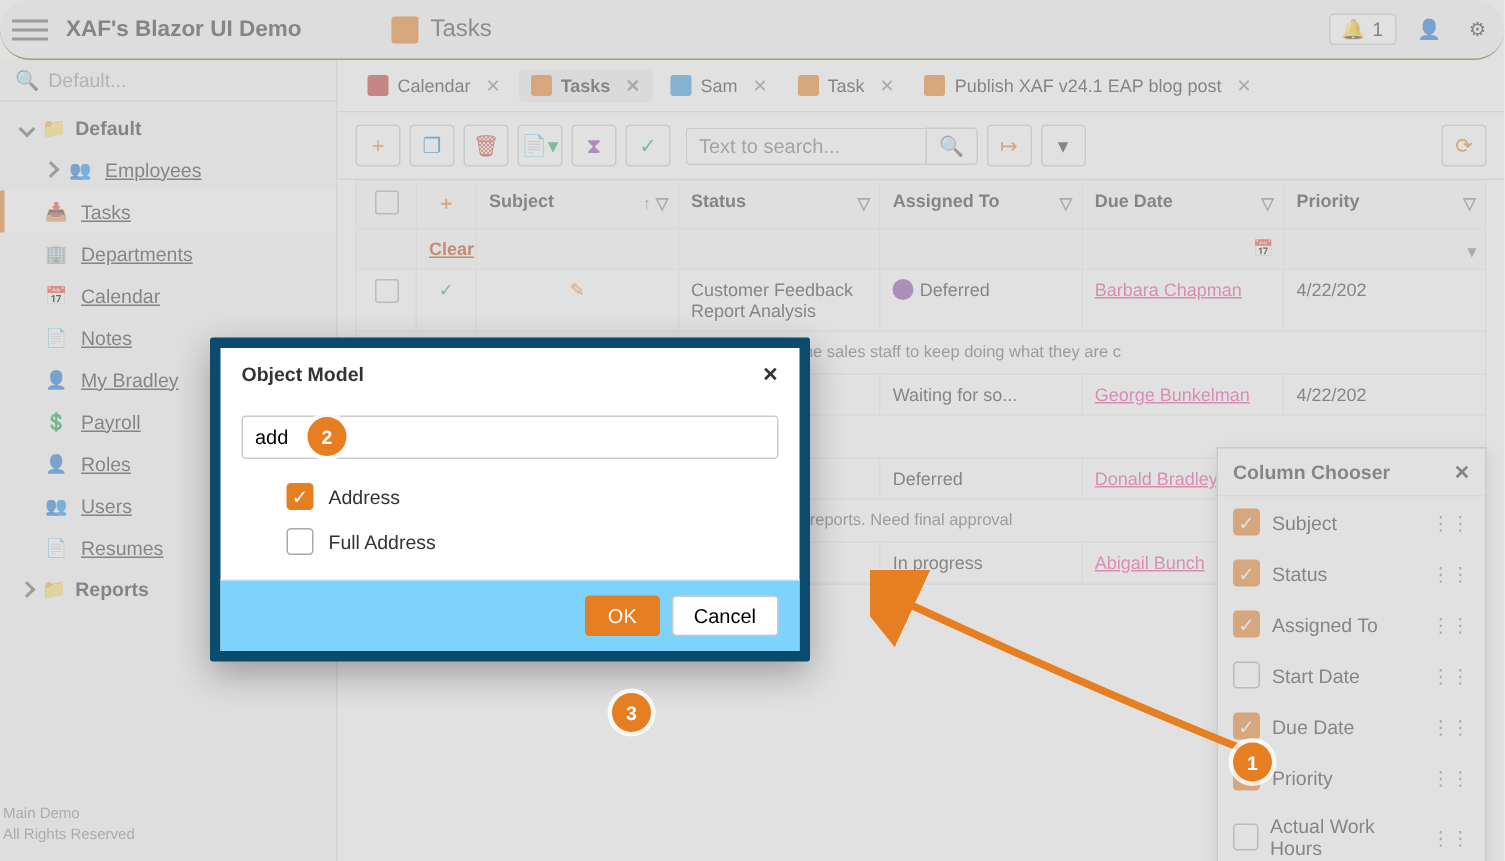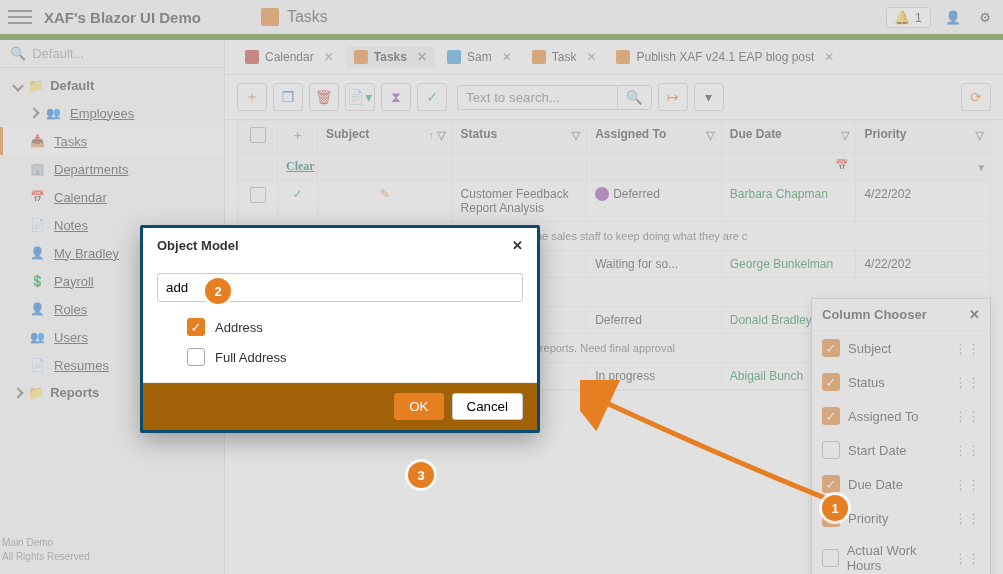--- a/index.html
+++ b/index.html
@@ -1,17 +1,17 @@
 <!DOCTYPE html>
 <html><head>
 <meta charset="utf-8">
 <style>
 * { box-sizing: border-box; margin: 0; padding: 0; }
 body { font-family: -apple-system, BlinkMacSystemFont, "Segoe UI", Arial, sans-serif; font-size: 13px; color: #333; background: #fff; width: 1003px; height: 574px; overflow: hidden; position: relative; }
-.topbar { height: 40px; background: #f5f5f5; display: flex; align-items: center; padding: 0 8px; border-bottom: 6px solid #4d7c0f; }
+.topbar { height: 40px; background: #f5f5f5; display: flex; align-items: center; padding: 0 8px; border-bottom: 1px solid #4d7c0f; border-radius: 20px; }
 .hamburger { width: 24px; height: 24px; display: flex; flex-direction: column; justify-content: center; gap: 4px; cursor: pointer; margin-right: 12px; }
 .hamburger span { height: 2px; background: #666; }
 .app-title { font-weight: 700; font-size: 15px; color: #333; }
 .topbar-center { margin-left: 60px; display: flex; align-items: center; gap: 8px; }
 .topbar-center .icon-box { width: 18px; height: 18px; background: #e67e22; border-radius: 2px; position: relative; }
 .topbar-center .page-title { font-size: 16px; color: #444; }
 .topbar-right { margin-left: auto; display: flex; align-items: center; gap: 12px; }
 .bell-badge { display: flex; align-items: center; gap: 4px; border: 1px solid #ccc; padding: 2px 8px; border-radius: 3px; background: #fff; }
 .gear-icon, .user-icon { width: 20px; height: 20px; display: inline-flex; align-items: center; justify-content: center; }
 
@@ -47,56 +47,56 @@
 .search-box { display: flex; margin-left: 4px; }
 .search-box input { border: 1px solid #ccc; padding: 4px 8px; width: 160px; border-radius: 3px 0 0 3px; border-right: none; }
 .search-box .sbtn { border: 1px solid #ccc; background: #fff; padding: 0 8px; border-radius: 0 3px 3px 0; color: #e67e22; cursor: pointer; }
 .refresh-btn { margin-left: auto; }
 
 .grid-wrap { flex: 1; overflow: hidden; position: relative; padding: 0 12px; }
 .grid { width: 100%; border: 1px solid #ddd; border-collapse: collapse; table-layout: fixed; }
 .grid th, .grid td { border: 1px solid #eee; padding: 6px 8px; font-size: 12px; vertical-align: top; text-align: left; position: relative; }
 .grid th { background: #fafafa; font-weight: 600; }
 .grid th .filter-icon { position: absolute; right: 6px; top: 8px; color: #888; font-size: 11px; }
-.grid td.link { color: #15803d; cursor: pointer; }
+.grid td.link { color: #ec4899; text-decoration: underline; cursor: pointer; }
 .grid .sel-col { width: 40px; text-align: center; }
 .grid .action-col { width: 40px; text-align: center; }
 .grid .edit-col { width: 40px; text-align: center; }
 .checkbox { width: 16px; height: 16px; border: 1px solid #aaa; display: inline-block; border-radius: 2px; }
 .pencil { color: #e67e22; }
 .check-green { color: #27ae60; }
 .status-cell { display: flex; align-items: center; gap: 4px; }
 .status-dot { width: 14px; height: 14px; border-radius: 50%; background: #8e44ad; display: inline-block; }
 .cal-icon-sm { position: absolute; right: 6px; top: 6px; color: #888; font-size: 11px; }
 .desc-row td { color: #666; font-size: 11px; padding: 8px 12px; }
-.clear-link { text-decoration: underline; color: #0f766e; font-family: Liberation Serif, serif; }
+.clear-link { text-decoration: underline; color: #c2410c; }
 
 .pager { display: flex; align-items: center; gap: 4px; padding: 8px 12px; border-top: 1px solid #eee; }
 .pbtn { width: 28px; height: 26px; border: 1px solid #ccc; background: #fff; border-radius: 3px; display: flex; align-items: center; justify-content: center; cursor: pointer; font-size: 12px; }
 .pbtn.active { background: #e67e22; color: #fff; border-color: #e67e22; }
 .page-size { margin-left: auto; display: flex; align-items: center; gap: 6px; }
 .page-size select { padding: 3px 6px; border: 1px solid #ccc; border-radius: 3px; }
 
 
 .column-chooser { position: absolute; top: 178px; right: 12px; width: 180px; background: #fff; border: 1px solid #ccc; box-shadow: 0 4px 12px rgba(0,0,0,0.2); z-index: 50; }
 .cc-header { display: flex; justify-content: space-between; align-items: center; padding: 8px 10px; font-weight: 600; border-bottom: 1px solid #eee; }
 .cc-item { display: flex; align-items: center; padding: 8px 10px; gap: 8px; }
 .cc-item .drag { margin-left: auto; color: #888; }
 .cc-check { width: 18px; height: 18px; border-radius: 3px; display: inline-flex; align-items: center; justify-content: center; }
 .cc-check.on { background: #e67e22; color: #fff; }
 .cc-check.off { border: 1px solid #aaa; }
 
 
 .modal-backdrop { position: absolute; inset: 0; background: rgba(200,200,200,0.55); z-index: 100; }
-.dialog { position: absolute; top: 225px; left: 140px; width: 400px; background: #fff; border: 3px solid #0c4a6e; box-shadow: 0 8px 24px rgba(0,0,0,0.3); z-index: 110; border-radius: 2px; }
+.dialog { position: absolute; top: 225px; left: 140px; width: 400px; background: #fff; border: 7px solid #0c4a6e; box-shadow: 0 8px 24px rgba(0,0,0,0.3); z-index: 110; border-radius: 2px; }
 .dialog-header { display: flex; justify-content: space-between; align-items: center; padding: 10px 14px; font-weight: 700; }
 .dialog-body { padding: 10px 14px; }
 .dialog-body input { width: 100%; padding: 6px 8px; border: 1px solid #ccc; border-radius: 3px; margin-bottom: 10px; }
 .dialog-item { display: flex; align-items: center; gap: 10px; padding: 6px 0 6px 30px; }
-.dialog-footer { display: flex; justify-content: flex-end; gap: 8px; padding: 10px 14px; background: #a16207; border-top: 1px solid #eee; }
+.dialog-footer { display: flex; justify-content: flex-end; gap: 8px; padding: 10px 14px; background: #7dd3fc; border-top: 1px solid #eee; }
 .btn { padding: 5px 14px; border: 1px solid #ccc; background: #fff; border-radius: 3px; cursor: pointer; }
 .btn.primary { background: #e67e22; color: #fff; border-color: #e67e22; }
 
 
 .badge-num { position: absolute; width: 26px; height: 26px; border-radius: 50%; background: #e67e22; color: #fff; font-weight: 700; display: flex; align-items: center; justify-content: center; z-index: 200; box-shadow: 0 0 0 3px rgba(255,255,255,0.8); }
 .arrow-svg { position: absolute; z-index: 150; pointer-events: none; }
 
 .chevron { display: inline-block; width: 8px; height: 8px; border-right: 2px solid #666; border-bottom: 2px solid #666; }
 .chevron.down { transform: rotate(45deg); }
 .chevron.right { transform: rotate(-45deg); }

